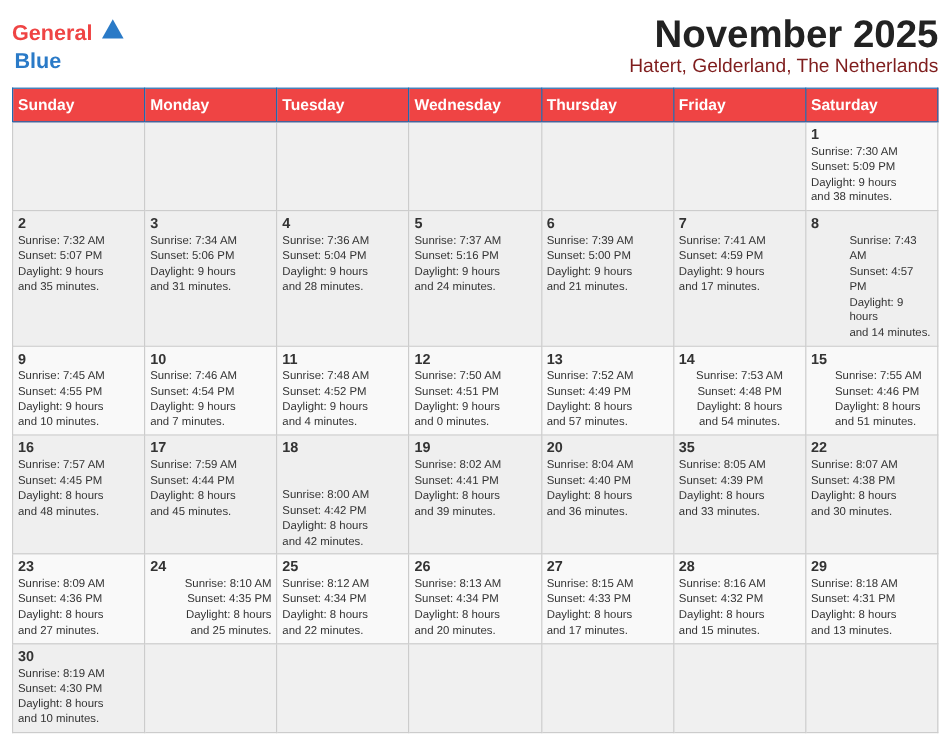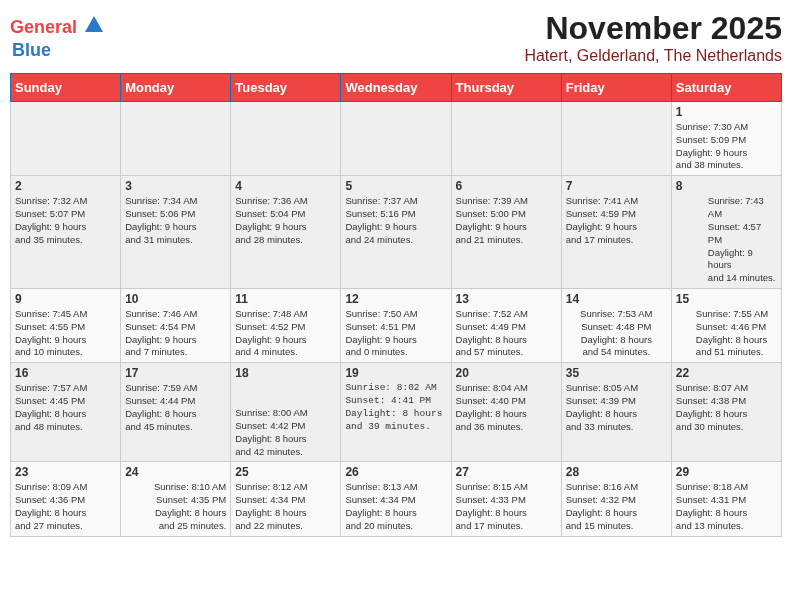--- a/index.html
+++ b/index.html
@@ -254,21 +254,21 @@
         </td>
         <td>
           <span class="day-number">18</span>
           <div class="day-info" style="white-space: pre-line; margin-top: 27px;">Sunrise: 8:00 AM
 Sunset: 4:42 PM
 Daylight: 8 hours
 and 42 minutes.</div>
         </td>
         <td>
           <span class="day-number">19</span>
-          <div class="day-info" style="white-space: pre-line; font-family: Liberation Mono, monospace;">Sunrise: 8:02 AM
+          <div class="day-info" style="white-space: pre-line;">Sunrise: 8:02 AM
 Sunset: 4:41 PM
 Daylight: 8 hours
 and 39 minutes.</div>
         </td>
         <td>
           <span class="day-number">20</span>
           <div class="day-info" style="white-space: pre-line;">Sunrise: 8:04 AM
 Sunset: 4:40 PM
 Daylight: 8 hours
 and 36 minutes.</div>
@@ -331,15 +331,30 @@
 Daylight: 8 hours
 and 15 minutes.</div>
         </td>
         <td>
           <span class="day-number">29</span>
           <div class="day-info" style="white-space: pre-line;">Sunrise: 8:18 AM
 Sunset: 4:31 PM
 Daylight: 8 hours
 and 13 minutes.</div>
         </td>
+      </tr>
+      <tr>
+        <td>
+          <span class="day-number">30</span>
+          <div class="day-info" style="white-space: pre-line;">Sunrise: 8:19 AM
+Sunset: 4:30 PM
+Daylight: 8 hours
+and 10 minutes.</div>
+        </td>
+        <td class="empty-cell"></td>
+        <td class="empty-cell"></td>
+        <td class="empty-cell"></td>
+        <td class="empty-cell"></td>
+        <td class="empty-cell"></td>
+        <td class="empty-cell"></td>
       </tr>
     </tbody>
 </table>
 
 </body></html>

